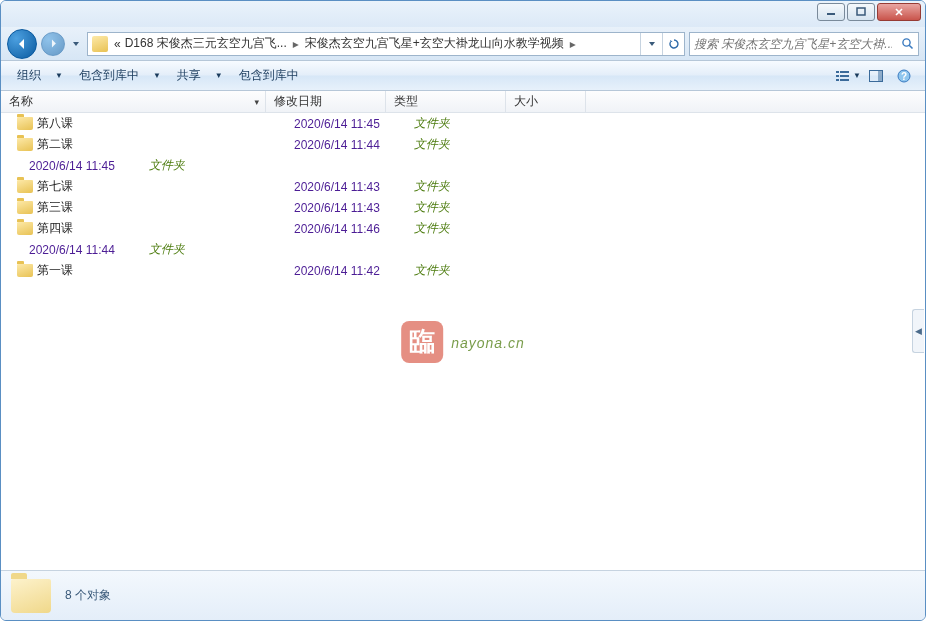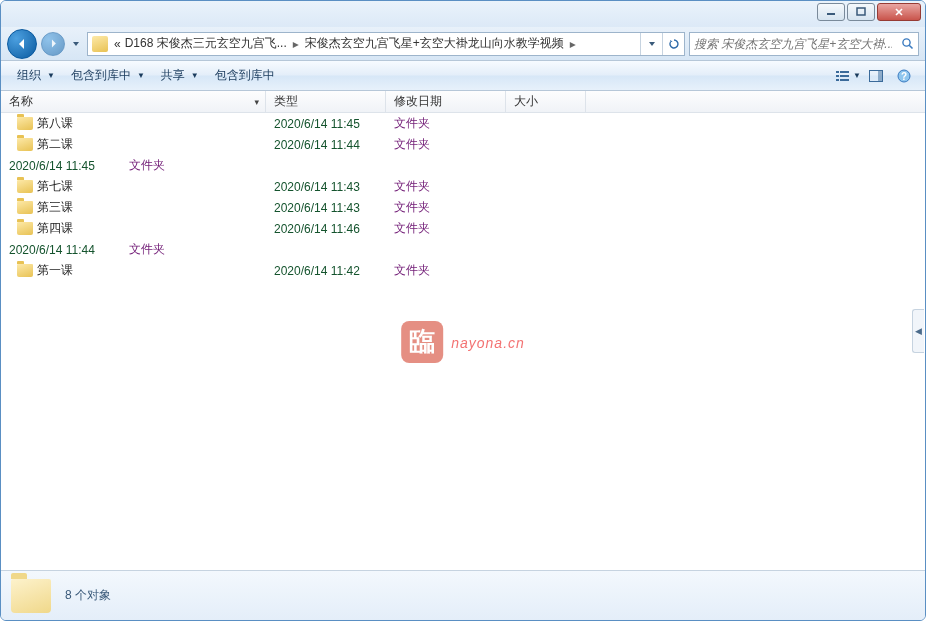--- a/index.html
+++ b/index.html
@@ -22,46 +22,46 @@
 .addr-seg { padding: 0 2px; white-space: nowrap; cursor: pointer; }
 .addr-arrow { padding: 0 4px; color: #666; cursor: pointer; }
 .addr-actions { display: flex; align-items: center; }
 .addr-btn { width: 22px; height: 22px; display: flex; align-items: center; justify-content: center; border-left: 1px solid #c6d3e0; cursor: pointer; }
 .searchbox { width: 230px; height: 24px; background: #fff; border: 1px solid #9db4cb; display: flex; align-items: center; font-size: 12px; color: #888; font-style: italic; }
 .searchbox input { border: none; outline: none; flex: 1; font-size: 12px; font-style: italic; color: #888; padding: 0 4px; background: transparent; }
 .search-icon { width: 22px; height: 22px; display: flex; align-items: center; justify-content: center; cursor: pointer; }
 
 
 .toolbar { height: 30px; background: linear-gradient(#f7fbff,#e4eef9 48%,#d7e7f7 52%,#e7f1fb); border-bottom: 1px solid #b6c7d8; display: flex; align-items: center; padding: 0 8px; font-size: 12px; color: #1a3b5d; }
-.tool-item { padding: 0 8px; height: 24px; display: flex; align-items: center; gap: 4px; cursor: pointer; border-radius: 2px; }
+.tool-item { padding: 0 8px; height: 24px; display: flex; align-items: center; gap: 12px; cursor: pointer; border-radius: 2px; }
 .tool-drop { font-size: 8px; color: #1a3b5d; margin-left: 2px; }
 .toolbar-right { margin-left: auto; display: flex; align-items: center; gap: 2px; }
 .tool-icon-btn { width: 26px; height: 22px; display: flex; align-items: center; justify-content: center; cursor: pointer; border-radius: 2px; }
 
 
 .content { position: absolute; top: 90px; bottom: 50px; left: 0; right: 0; background: #fff; display: flex; flex-direction: column; }
 .columns { height: 22px; background: linear-gradient(#fdfdfe,#f0f3f7); border-bottom: 1px solid #dde3ea; display: flex; font-size: 12px; color: #333; }
 .col { padding: 3px 8px; border-right: 1px solid #dde3ea; display: flex; align-items: center; gap: 4px; cursor: pointer; position: relative; }
 .col-name { width: 265px; }
 .col-date { width: 120px; }
 .col-type { width: 120px; }
 .col-size { width: 80px; }
 .sort-ind { position: absolute; right: 6px; font-size: 9px; color: #444; }
 .filelist { flex: 1; overflow: auto; position: relative; }
 .row { display: flex; height: 21px; align-items: center; font-size: 12px; color: #222; cursor: pointer; }
 .cell-name { width: 265px; padding-left: 16px; display: flex; align-items: center; gap: 4px; }
-.cell-date { width: 120px; padding-left: 8px; color: #14532d; }
-.cell-type { width: 120px; padding-left: 8px; color: #701a75; }
+.cell-date { width: 120px; padding-left: 8px; color: #4c1d95; margin-left: 20px; }
+.cell-type { width: 120px; padding-left: 8px; color: #4d7c0f; font-style: italic; }
 .cell-size { width: 80px; text-align: right; padding-right: 8px; }
 .folder-icon { width: 16px; height: 13px; background: linear-gradient(160deg,#fde9a8,#e8c254); border-radius: 1px 1px 2px 2px; position: relative; }
 .folder-icon::before { content: ""; position: absolute; top: -3px; left: 0; width: 7px; height: 3px; background: #e8c254; border-radius: 1px 1px 0 0; }
 .watermark { position: absolute; left: 50%; top: 50%; transform: translate(-50%,-50%); display: flex; align-items: center; gap: 8px; opacity: 0.75; pointer-events: none; }
 .wm-logo { width: 42px; height: 42px; background: #dd6a5a; border-radius: 8px; color: #fff; font-size: 26px; font-weight: bold; display: flex; align-items: center; justify-content: center; }
 .wm-text { font-size: 22px; color: #dd6a5a; letter-spacing: 2px; }
-.wm-sub { font-size: 14px; color: #ef4444; font-style: italic; letter-spacing: 1px; margin-top: 2px; }
+.wm-sub { font-size: 14px; color: #4d7c0f; font-style: italic; letter-spacing: 1px; margin-top: 2px; }
 .collapse-handle { position: absolute; right: 1px; top: 50%; transform: translateY(-50%); width: 12px; height: 44px; background: #f1f5fa; border: 1px solid #c6d3e0; border-right: none; border-radius: 3px 0 0 3px; display: flex; align-items: center; justify-content: center; cursor: pointer; font-size: 9px; color: #4a6a8a; }
 
 
 .statusbar { position: absolute; bottom: 0; left: 0; right: 0; height: 50px; background: linear-gradient(#f3f8fd,#e4eef9); border-top: 1px solid #c6d3e0; display: flex; align-items: center; padding: 0 10px; font-size: 12px; color: #3a5a7a; }
 .status-icon { width: 40px; height: 34px; background: linear-gradient(160deg,#fdf2cc,#f0d88a); border-radius: 2px 2px 4px 4px; position: relative; margin-right: 14px; }
 .status-icon::before { content: ""; position: absolute; top: -6px; left: 0; width: 16px; height: 6px; background: #f0d88a; border-radius: 2px 2px 0 0; }
 </style>
 </head>
 <body>
 
@@ -177,25 +177,25 @@
       </div>
   </div>
 </div>
 
 <div class="content">
   <div class="columns">
     <div class="col col-name">
         <span>名称</span>
         <span class="sort-ind">▾</span>
       </div>
+    <div class="col col-date">
+        <span>修改日期</span>
+      </div>
     <div class="col col-type">
         <span>类型</span>
-      </div>
-    <div class="col col-date">
-        <span>修改日期</span>
       </div>
     <div class="col col-size">
         <span>大小</span>
       </div>
   </div>
   <div class="filelist" id="filelist">
     <div class="watermark">
       <div class="wm-logo">臨</div>
       <div>
         <div class="wm-sub">nayona.cn</div>

